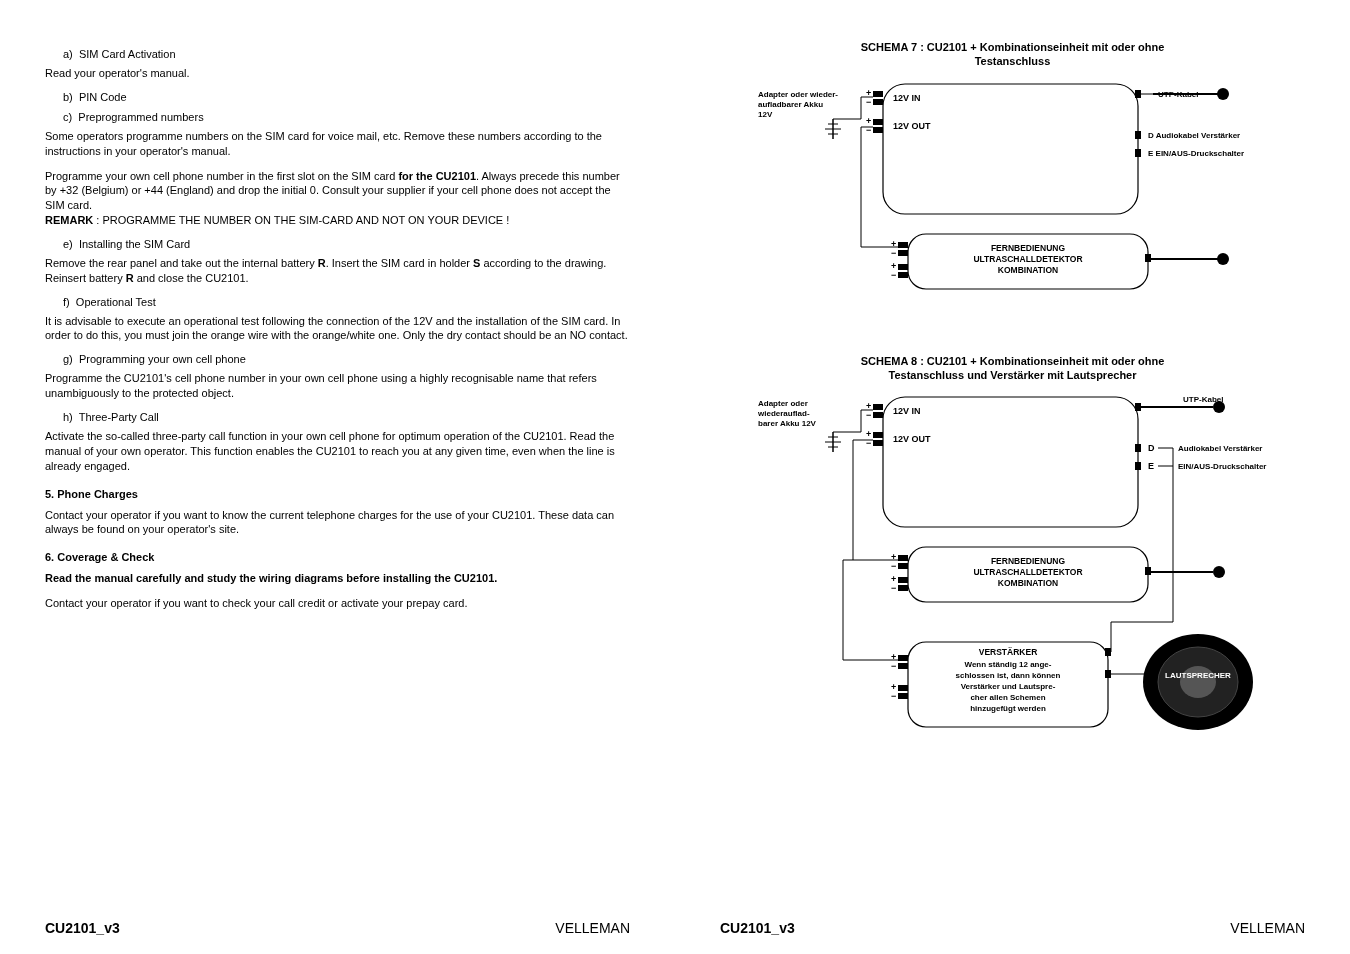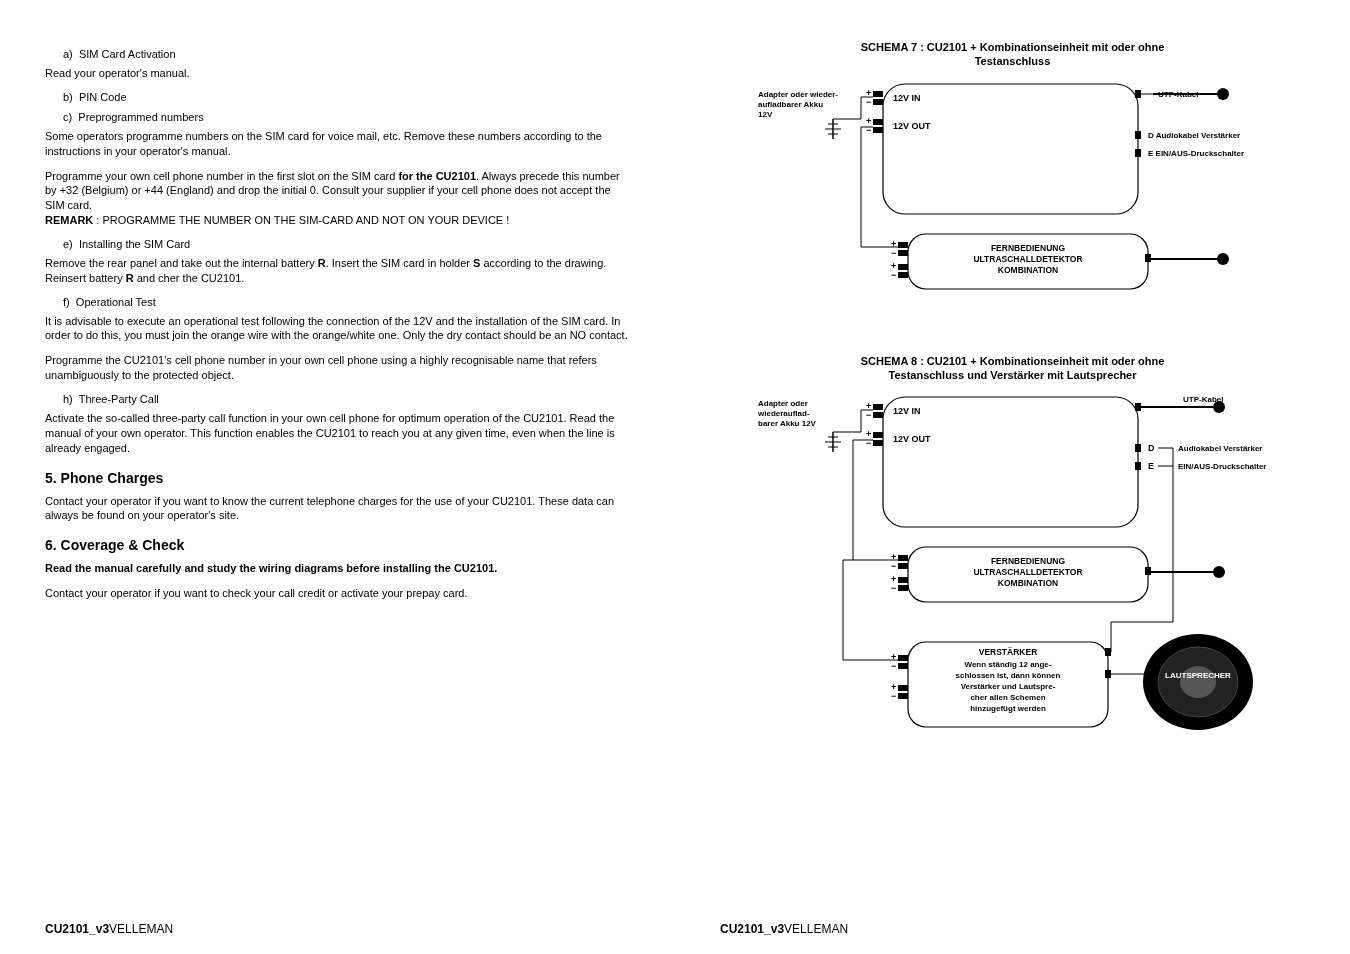--- a/index.html
+++ b/index.html
@@ -16,28 +16,29 @@
     width: 675px;
     height: 954px;
     padding: 40px 45px 20px 45px;
     position: relative;
   }
   .page-left { border-right: 0; }
   .page-right { }
   .section-letter { margin: 8px 0 6px 18px; }
   .para { margin-bottom: 10px; line-height: 1.35; }
   .bold { font-weight: bold; }
-  h2.num { font-size: 14px; font-weight: bold; margin: 14px 0 8px 0; }
+  h2.num { font-size: 11px; font-weight: bold; margin: 14px 0 8px 0; }
   .footer {
     position: absolute;
     bottom: 18px;
     left: 45px;
     right: 45px;
     display: flex;
-    font-size: 12px;
+    justify-content: space-between;
+    font-size: 14px;
   }
   .schema-title {
     font-weight: bold;
     font-size: 11px;
     text-align: center;
     margin-bottom: 10px;
     line-height: 1.3;
   }
   .diagram-wrap { margin: 0 auto 40px auto; width: 520px; }
   svg { display: block; }
@@ -68,29 +69,33 @@
   <p class="para">
     <span>Programme your own cell phone number in the first slot on the SIM card </span><span class="bold">for the CU2101</span><span>. Always precede this number by +32 (Belgium) or +44 (England) and drop the initial 0. Consult your supplier if your cell phone does not accept the SIM card.</span><br>
     <span class="bold">REMARK</span><span> : PROGRAMME THE NUMBER ON THE SIM-CARD AND NOT ON YOUR DEVICE !</span>
   </p>
 
   <div class="section-letter">
     <span>e)</span>&nbsp;
     <span>Installing the SIM Card</span>
   </div>
   <p class="para">
-    <span>Remove the rear panel and take out the internal battery </span><span class="bold">R</span><span>. Insert the SIM card in holder </span><span class="bold">S</span><span> according to the drawing. Reinsert battery </span><span class="bold">R</span><span> and cher the CU2101.</span>
+    <span>Remove the rear panel and take out the internal battery </span><span class="bold">R</span><span>. Insert the SIM card in holder </span><span class="bold">S</span><span> according to the drawing. Reinsert battery </span><span class="bold">R</span><span> and close the CU2101.</span>
   </p>
 
   <div class="section-letter">
     <span>f)</span>&nbsp;
     <span>Operational Test</span>
   </div>
   <p class="para">It is advisable to execute an operational test following the connection of the 12V and the installation of the SIM card. In order to do this, you must join the orange wire with the orange/white one. Only the dry contact should be an NO contact.</p>
 
+  <div class="section-letter">
+    <span>g)</span>&nbsp;
+    <span>Programming your own cell phone</span>
+  </div>
   <p class="para">Programme the CU2101's cell phone number in your own cell phone using a highly recognisable name that refers unambiguously to the protected object.</p>
 
   <div class="section-letter">
     <span>h)</span>&nbsp;
     <span>Three-Party Call</span>
   </div>
   <p class="para">Activate the so-called three-party call function in your own cell phone for optimum operation of the CU2101. Read the manual of your own operator. This function enables the CU2101 to reach you at any given time, even when the line is already engaged.</p>
 
   <h2 class="num">5.  Phone Charges</h2>
   <p class="para">Contact your operator if you want to know the current telephone charges for the use of your CU2101. These data can always be found on your operator's site.</p>

